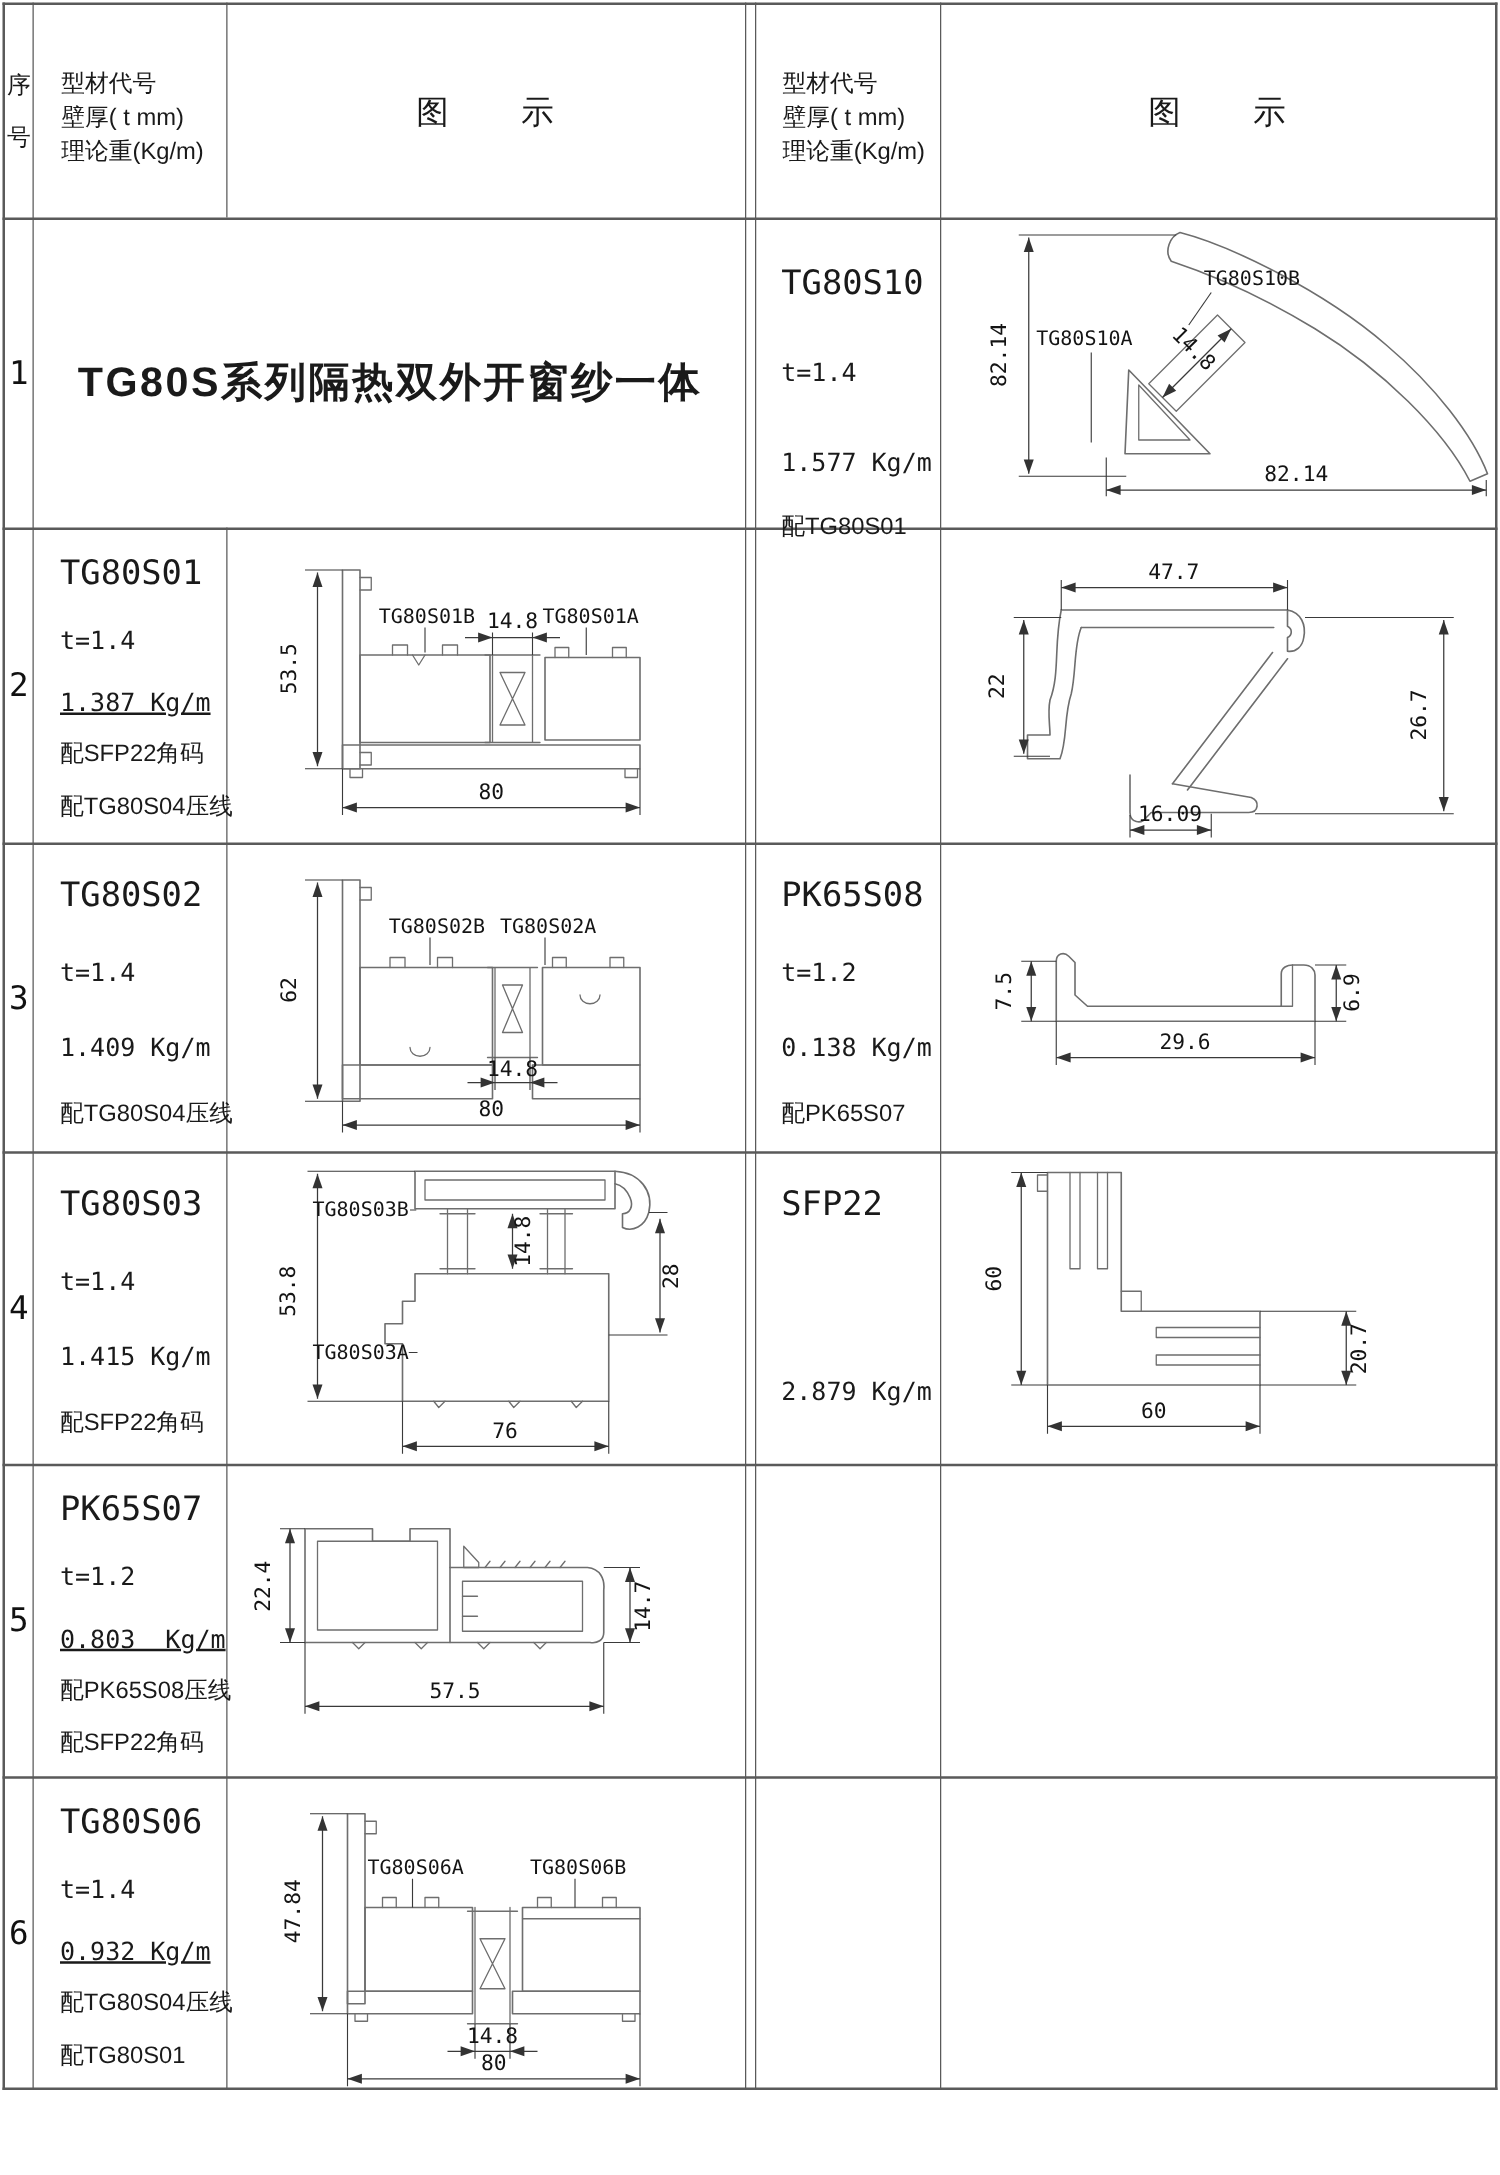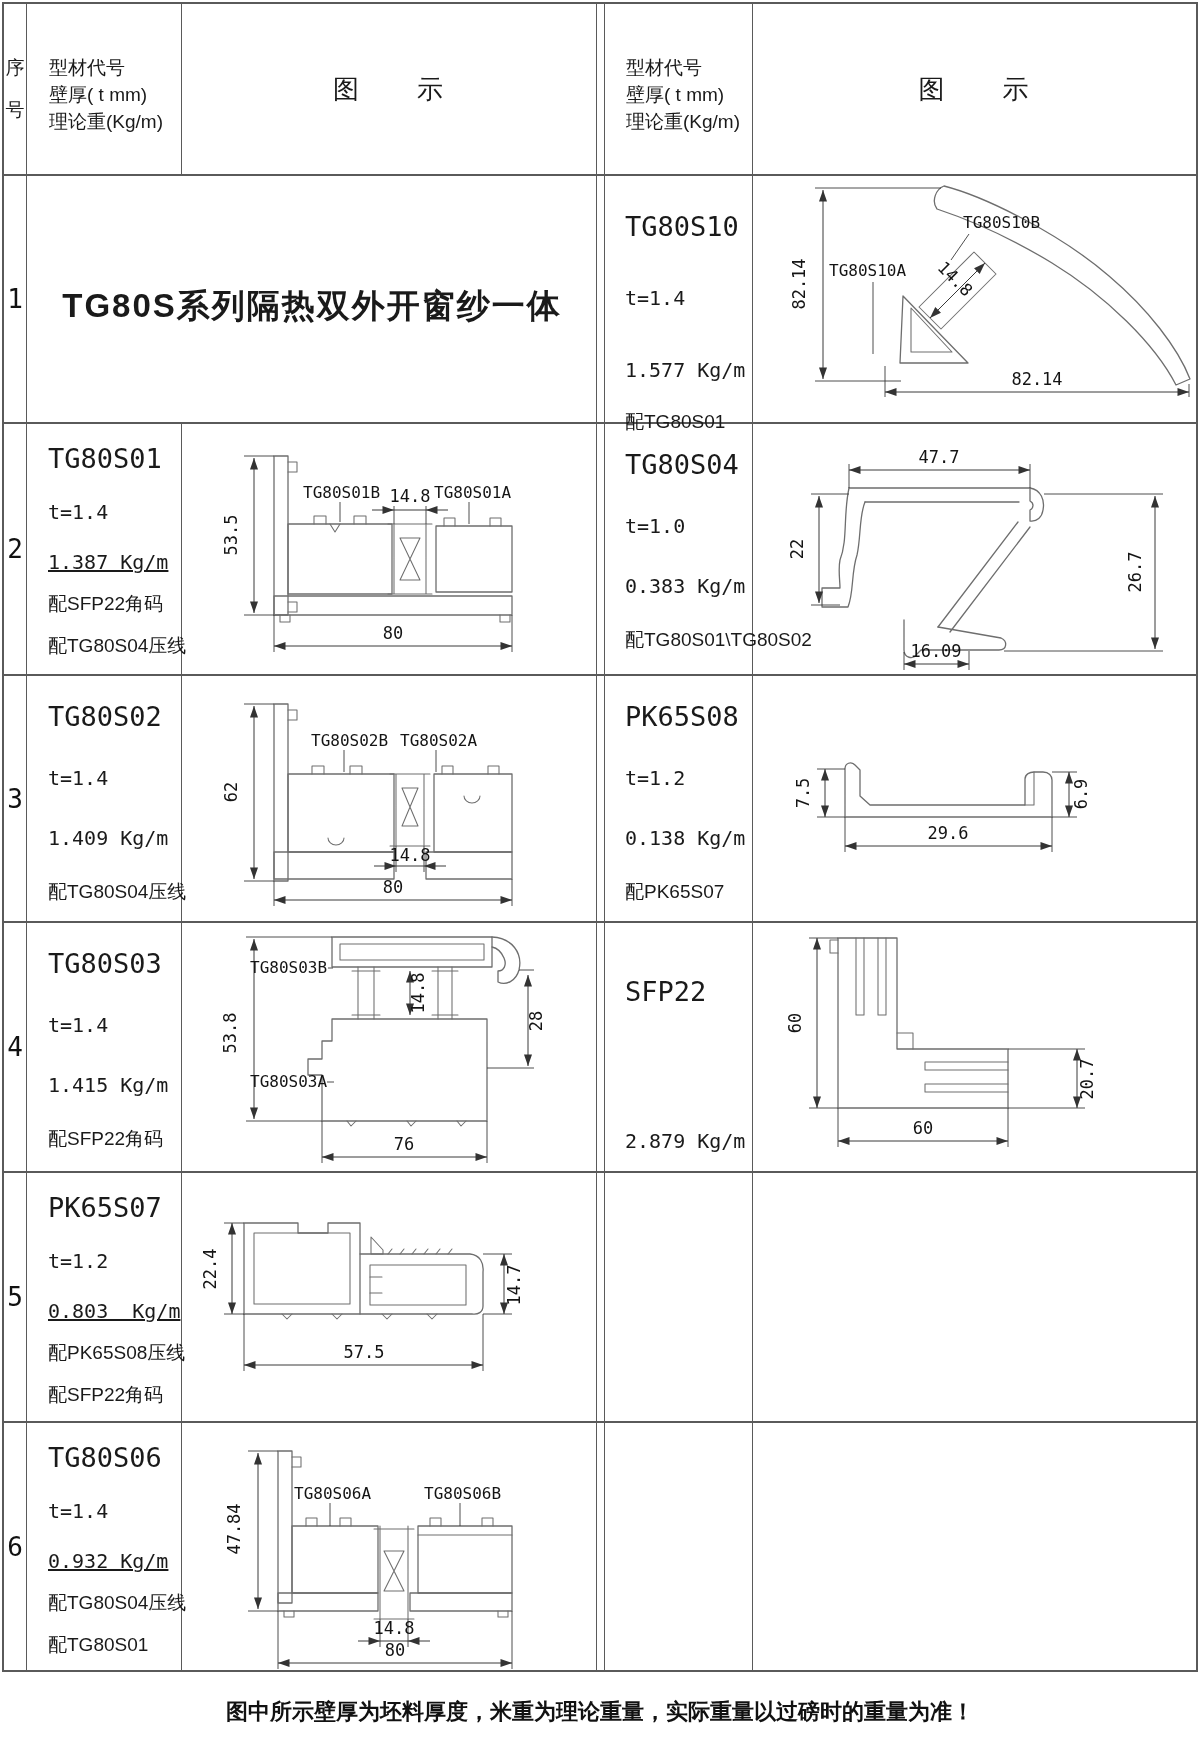--- a/index.html
+++ b/index.html
@@ -159,26 +159,20 @@
       </g>
       <g>
         <text class="lb" x="121" y="74">TG80S01B</text>
         <path class="e" d="M158,78 V98"></path>
         <text class="lb" x="252" y="74">TG80S01A</text>
         <path class="e" d="M287,78 V100"></path>
       </g>
     </svg>
   </div>
 
-  <div class="cell info v4" style="left:605px;top:424px;width:147px;height:250px;">
-    <div class="code">TG80S04</div>
-    <div class="t">t=1.0</div>
-    <div class="w">0.383 Kg/m</div>
-    <div class="note">配TG80S01\TG80S02</div>
-  </div>
   <div class="cell" style="left:753px;top:424px;width:443px;height:250px;">
     <svg viewBox="0 0 443 250" width="443" height="250">
       <g>
         <path class="o" d="M96,64 H277 M112,78 H266"></path>
         <path class="o" d="M277,64 C288,66 292,76 290,86 C289,93 284,98 277,97 L277,86 C281,84 281,79 277,77 Z"></path>
         <path class="o" d="M96,64 C90,92 95,115 87,136 C85,146 87,156 87,164 L69,164 L69,183 L95,183 C101,168 98,149 104,131 C108,114 106,92 112,78"></path>
         <path class="o" d="M277,103 L197,208 M265,98 L185,203"></path>
         <path class="o" d="M151,196 V226 C151,234 160,236 164,230 L168,226 H246 C254,226 255,217 248,214 L185,203"></path>
       </g>
       <g>
@@ -297,21 +291,21 @@
       </g>
       <g>
         <text class="lb" x="68" y="50">TG80S03B</text>
         <path class="e" d="M146,45 H151"></path>
         <text class="lb" x="68" y="164">TG80S03A</text>
         <path class="e" d="M145,159 H152"></path>
       </g>
     </svg>
   </div>
 
-  <div class="cell info sfp" style="left:605px;top:923px;width:147px;height:248px;margin-top:28px;">
+  <div class="cell info sfp" style="left:605px;top:923px;width:147px;height:248px;">
     <div class="code">SFP22</div>
     <div class="w">2.879 Kg/m</div>
   </div>
   <div class="cell" style="left:753px;top:923px;width:443px;height:248px;">
     <svg viewBox="0 0 443 248" width="443" height="248">
       <g>
         <path class="o" d="M85,15 H144 V126 H255 V185 H85 Z"></path>
         <path class="o2" d="M85,17 H77 V30 H85"></path>
         <path class="o2" d="M103,15 V92 H111 V15 M125,15 V92 H133 V15"></path>
         <path class="o2" d="M255,139 H172 V147 H255 M255,161 H172 V169 H255"></path>
@@ -406,15 +400,14 @@
         <path class="e" d="M148,80 V103"></path>
         <text class="lb" x="242" y="76">TG80S06B</text>
         <path class="e" d="M278,80 V103"></path>
       </g>
     </svg>
   </div>
 
   <div class="cell" style="left:605px;top:1423px;width:147px;height:247px;"></div>
   <div class="cell" style="left:753px;top:1423px;width:443px;height:247px;"></div>
 
-  <div class="footer-note">图中所示壁厚为坯料厚度，米重为理论重量，实际重量以过磅时的重量为准！</div>
 
 </div>
 
 </body></html>

